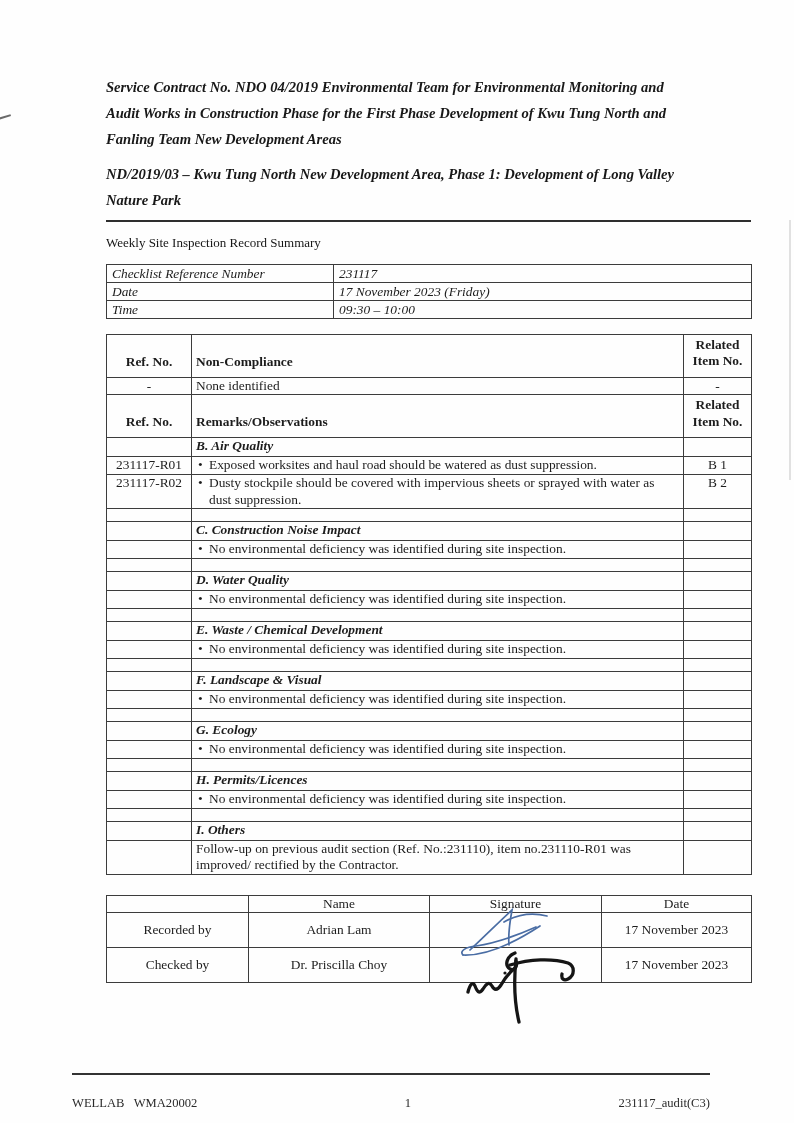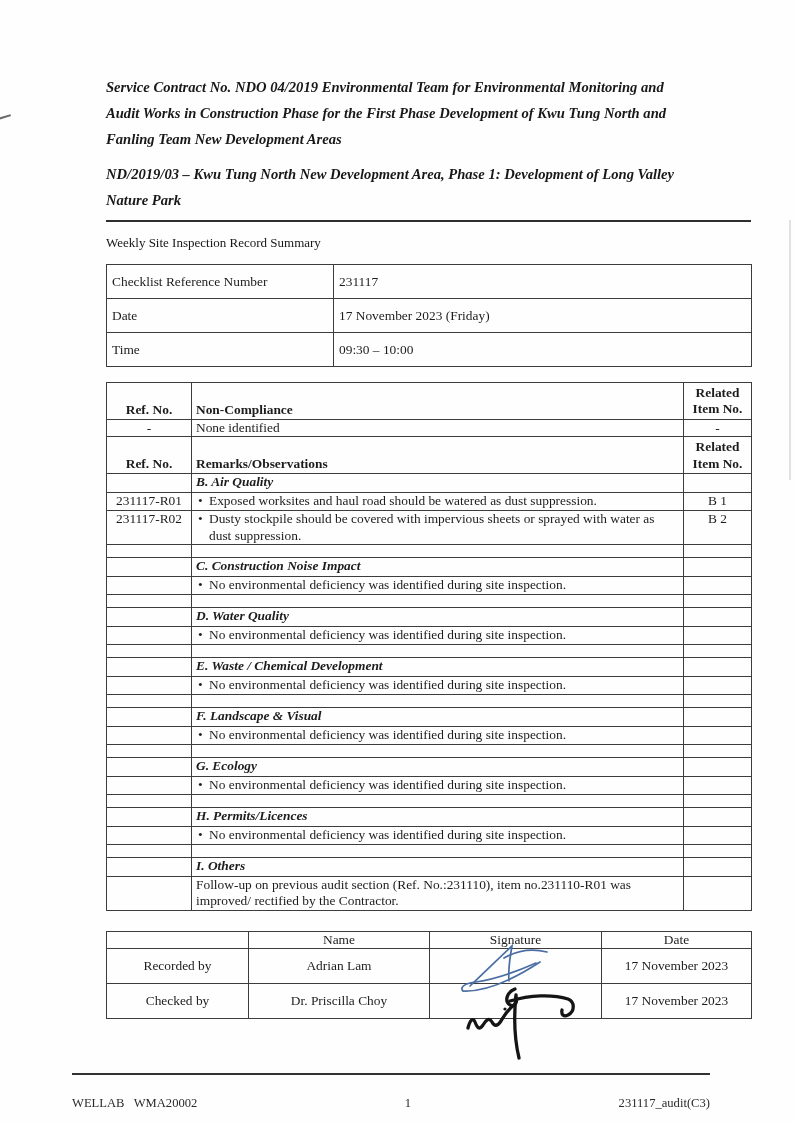--- a/index.html
+++ b/index.html
@@ -15,25 +15,25 @@
   .hdr-para.first{margin-top:62px;}
   .hdr-para.second{margin-top:9px;}
   .divider{border:0;border-top:2px solid #2e2e2e;margin:7px 0 0 0;}
   .doc-title{font-weight:normal;font-size:13px;margin-top:13px;color:#161616;}
   
   table{border-collapse:collapse;width:645px;font-size:13.4px;color:#1c1c1c;table-layout:fixed;}
   td{border:1px solid #3c3c3c;padding:0 4px;overflow:visible;}
   .outer{border:1.5px solid #2f2f2f;}
   
   .info-table{margin-top:13px;}
-  .info-table td{height:17px;padding:8px 5px;}
+  .info-table td{height:17px;padding:0 5px;font-style:italic;}
   
   .main-table{margin-top:15px;}
   .main-table td{vertical-align:top;line-height:1.22;}
-  tr.hdr-row td{vertical-align:bottom;font-weight:bold;height:35px;padding-bottom:1px;}
+  tr.hdr-row td{vertical-align:bottom;font-weight:bold;height:35px;padding-bottom:7px;}
   tr.hdr-row td.c-rel{text-align:center;line-height:1.25;}
   tr.none-row td{height:16px;}
   tr.sec-row td{height:18px;}
   tr.item-row td{height:17px;}
   tr.spacer-row td{height:12px;}
   .c-ref{text-align:center;}
   .c-rel{text-align:center;}
   .sec-title{font-weight:bold;font-style:italic;}
   .bullet{position:relative;padding-left:13px;display:block;}
   .bullet::before{content:"\2022";position:absolute;left:2px;top:0;}

